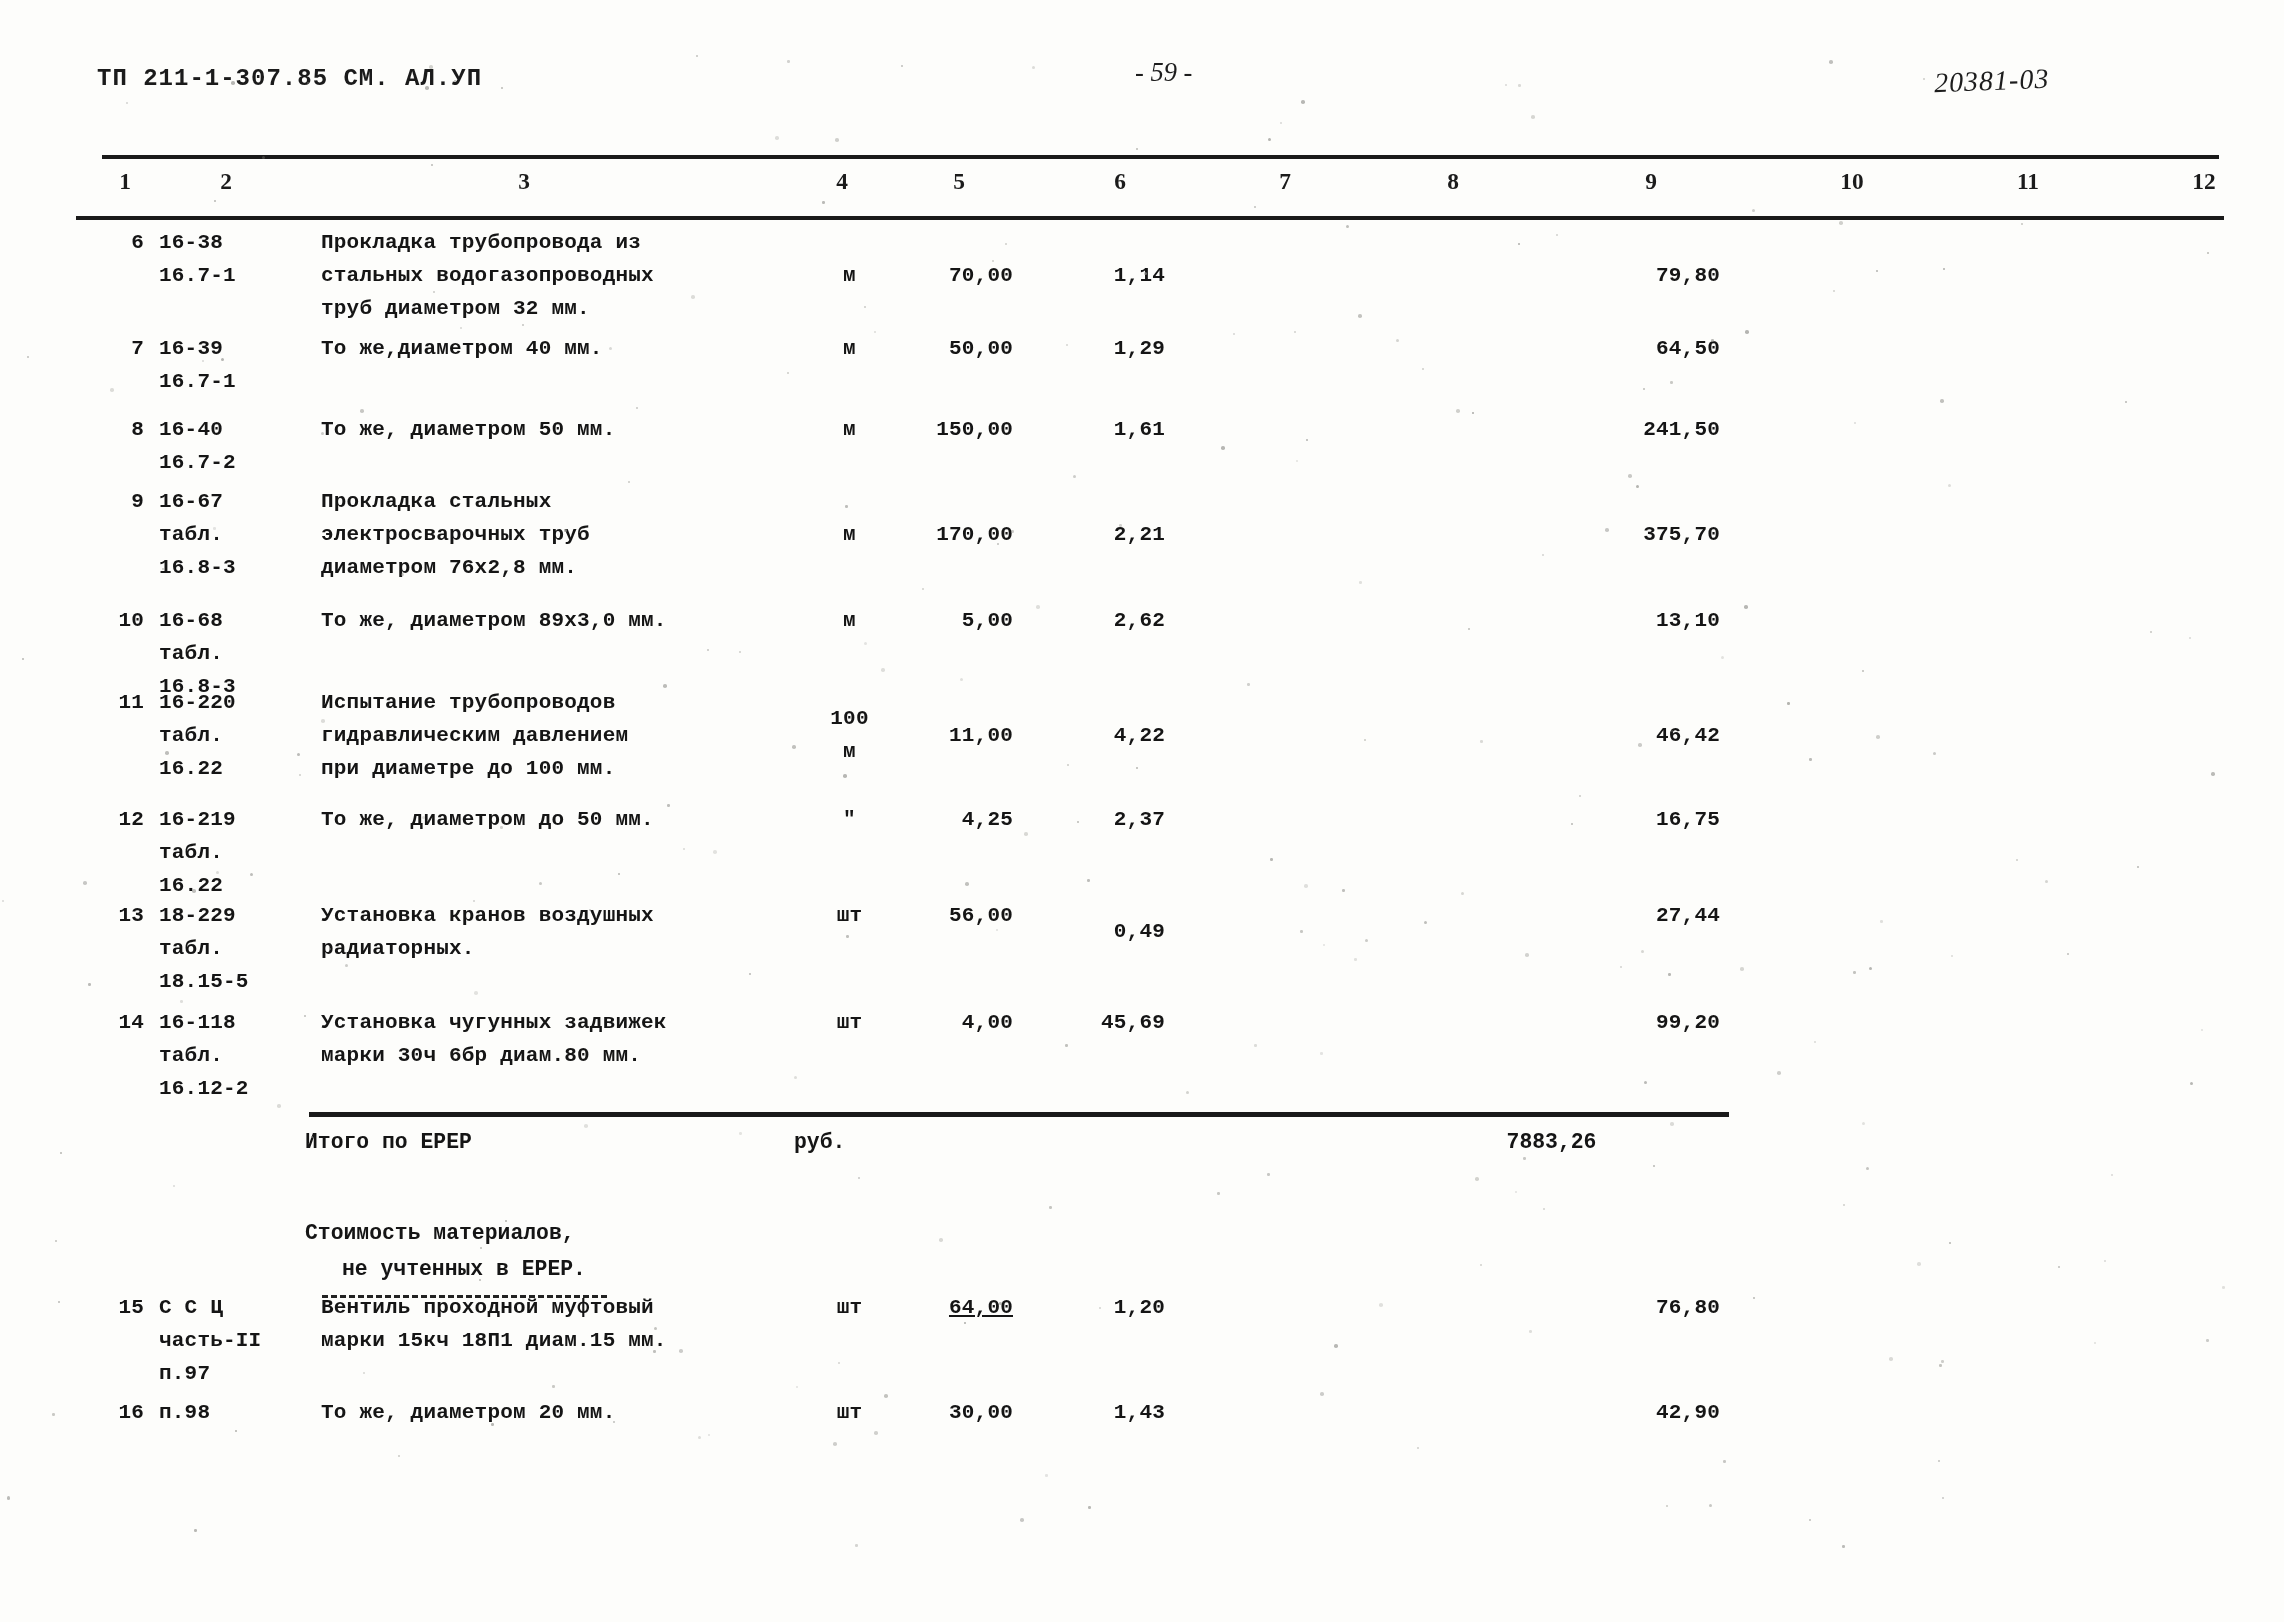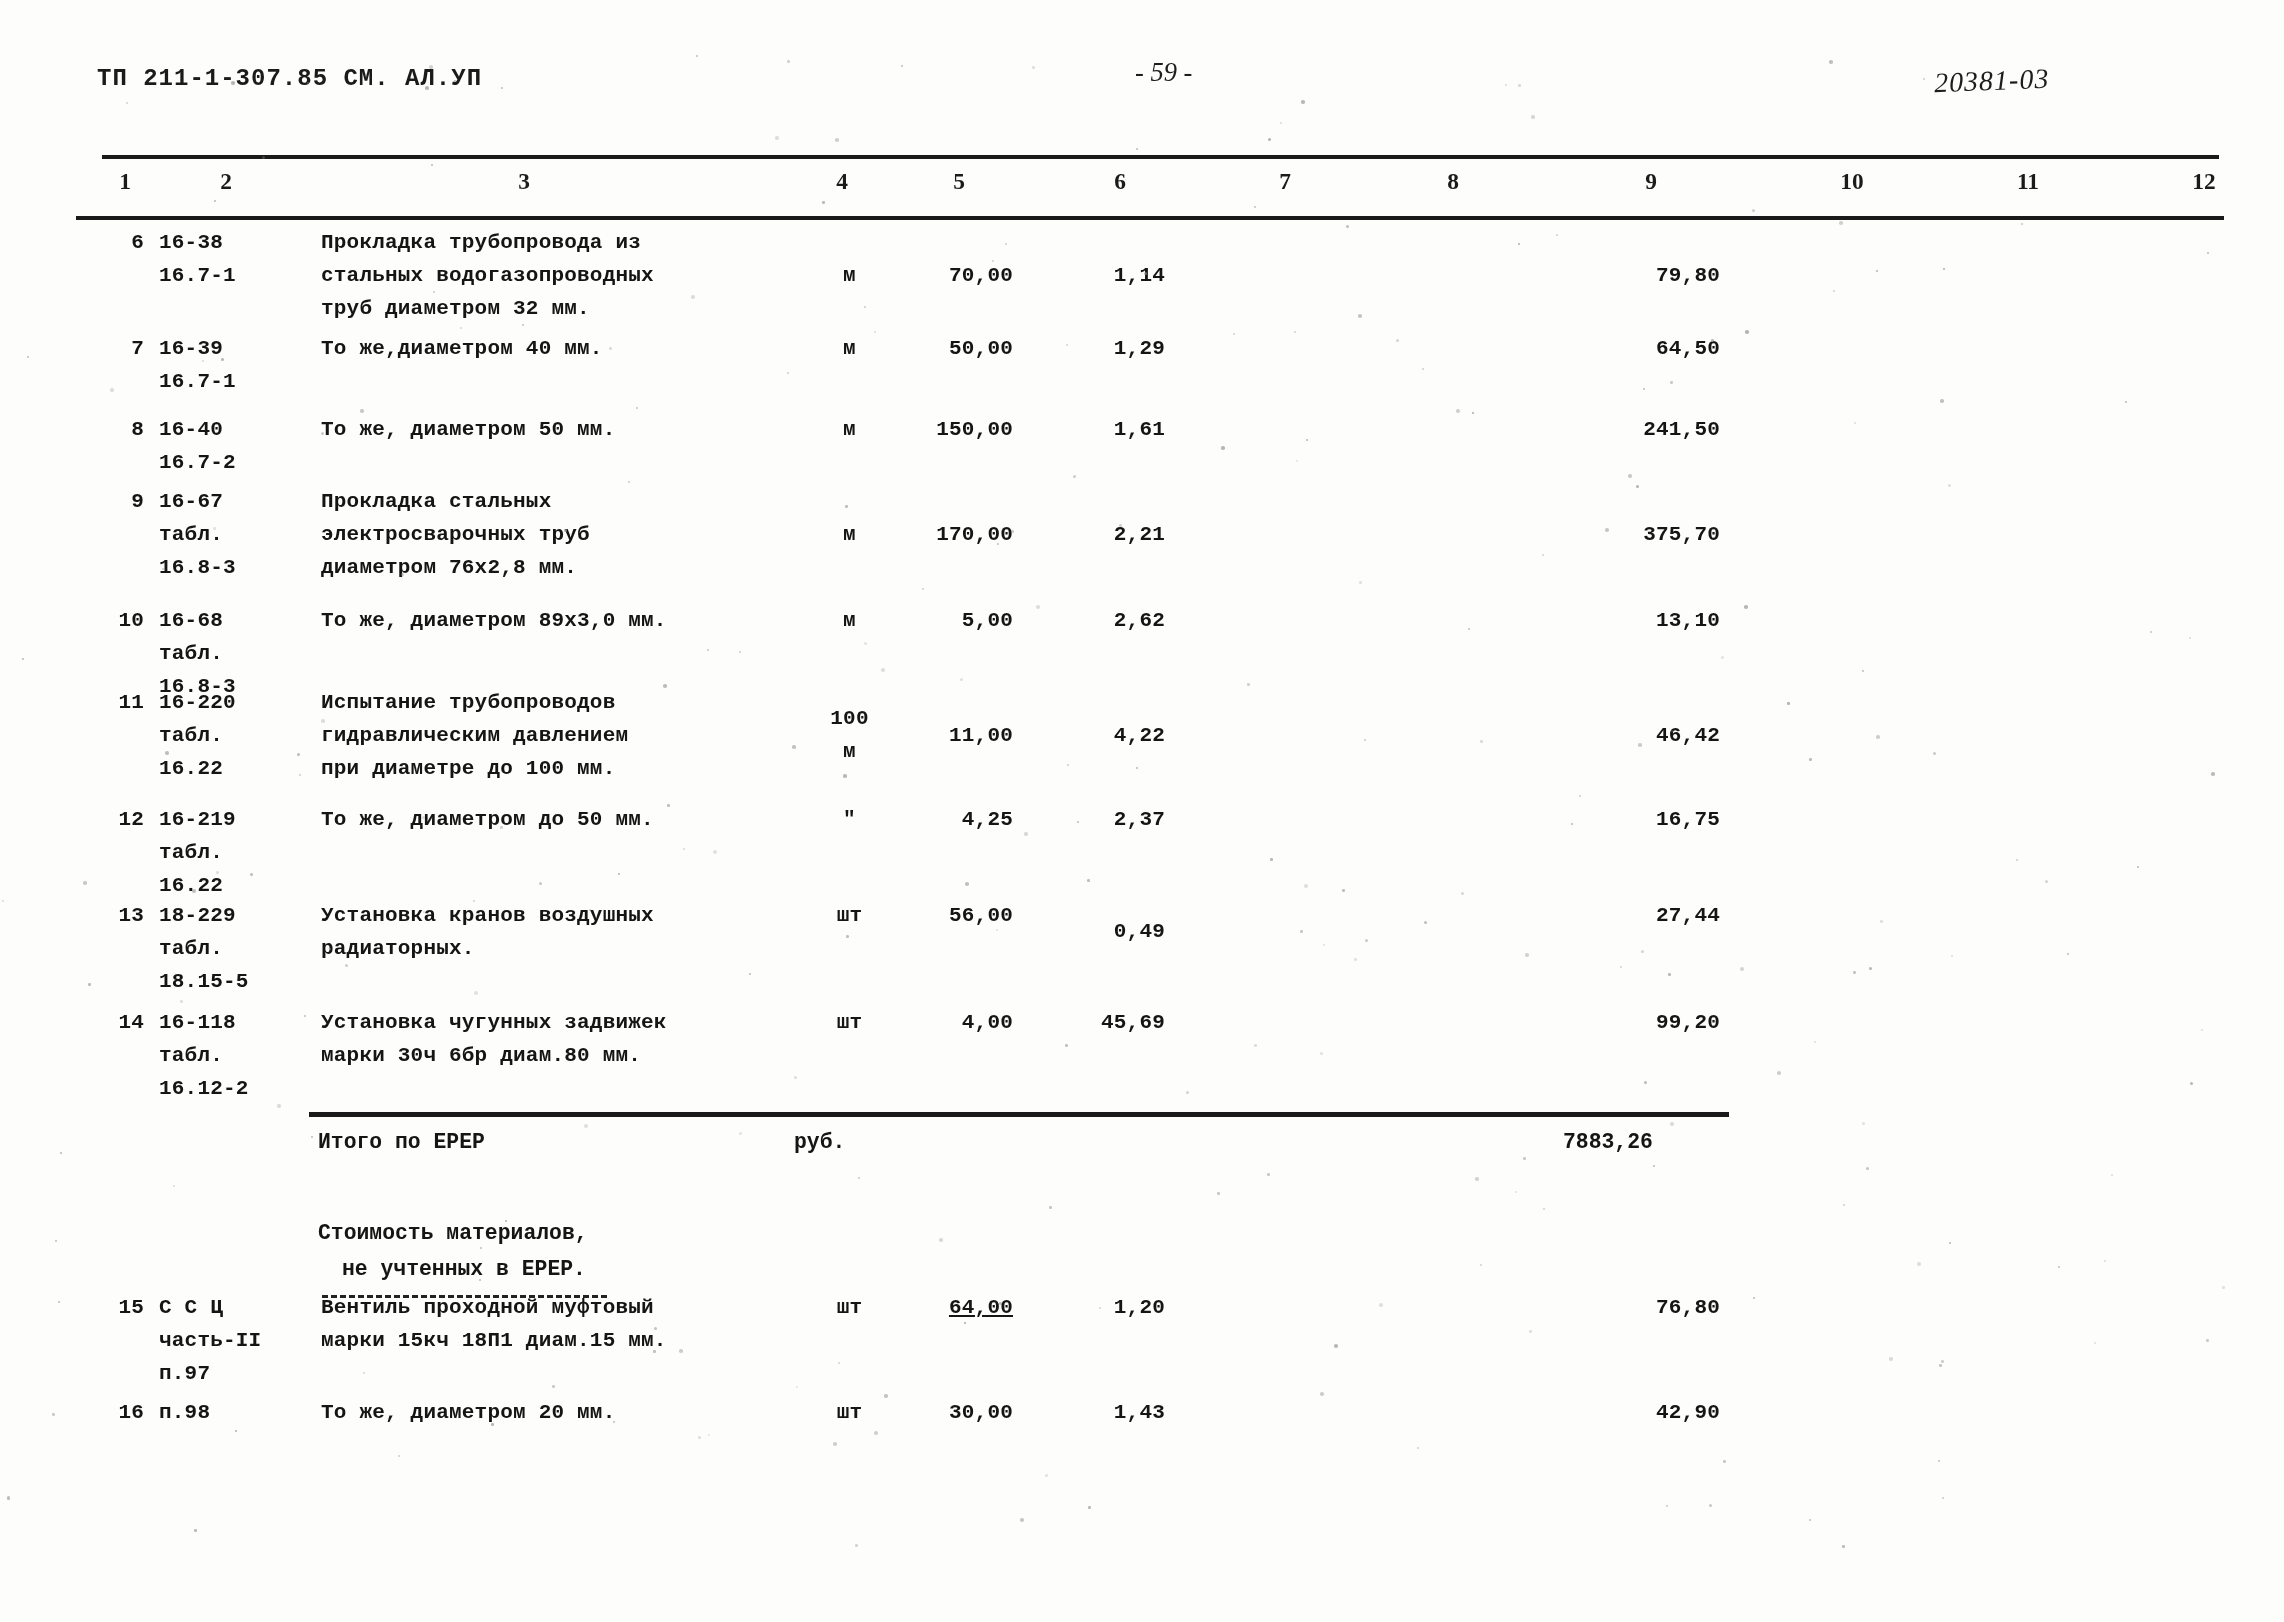--- a/index.html
+++ b/index.html
@@ -116,40 +116,40 @@
   .c-desc   { left: 321px;  width: 458px; text-align: left; }
   .c-unit   { left: 819px; width: 61px; text-align: center; }
   .c-qty    { left: 896px; width: 117px; text-align: right; }
   .c-price  { left: 1053px; width: 112px; text-align: right; }
   .c-total  { left: 1567px; width: 153px; text-align: right; }
 
   
   .totals { position: absolute; left: 0; width: 2284px; }
   .t-label {
     position: absolute;
-    left: 318px;
+    left: 305px;
     font-family: "Liberation Mono", monospace;
     font-size: 21.4px;
     font-weight: 600;
     color: #151515;
     white-space: pre;
   }
   .t-unit {
     position: absolute;
     left: 794px;
     font-family: "Liberation Mono", monospace;
     font-size: 21.4px;
     font-weight: 600;
     color: #151515;
   }
   .t-value {
     position: absolute;
-    left: 1563px;
+    left: 1475px;
     width: 153px;
-    text-align: left;
+    text-align: center;
     font-family: "Liberation Mono", monospace;
     font-size: 21.4px;
     font-weight: 600;
     color: #151515;
   }
   .dashed-rule {
     position: absolute;
     left: 322px;
     width: 285px;
     height: 0;

